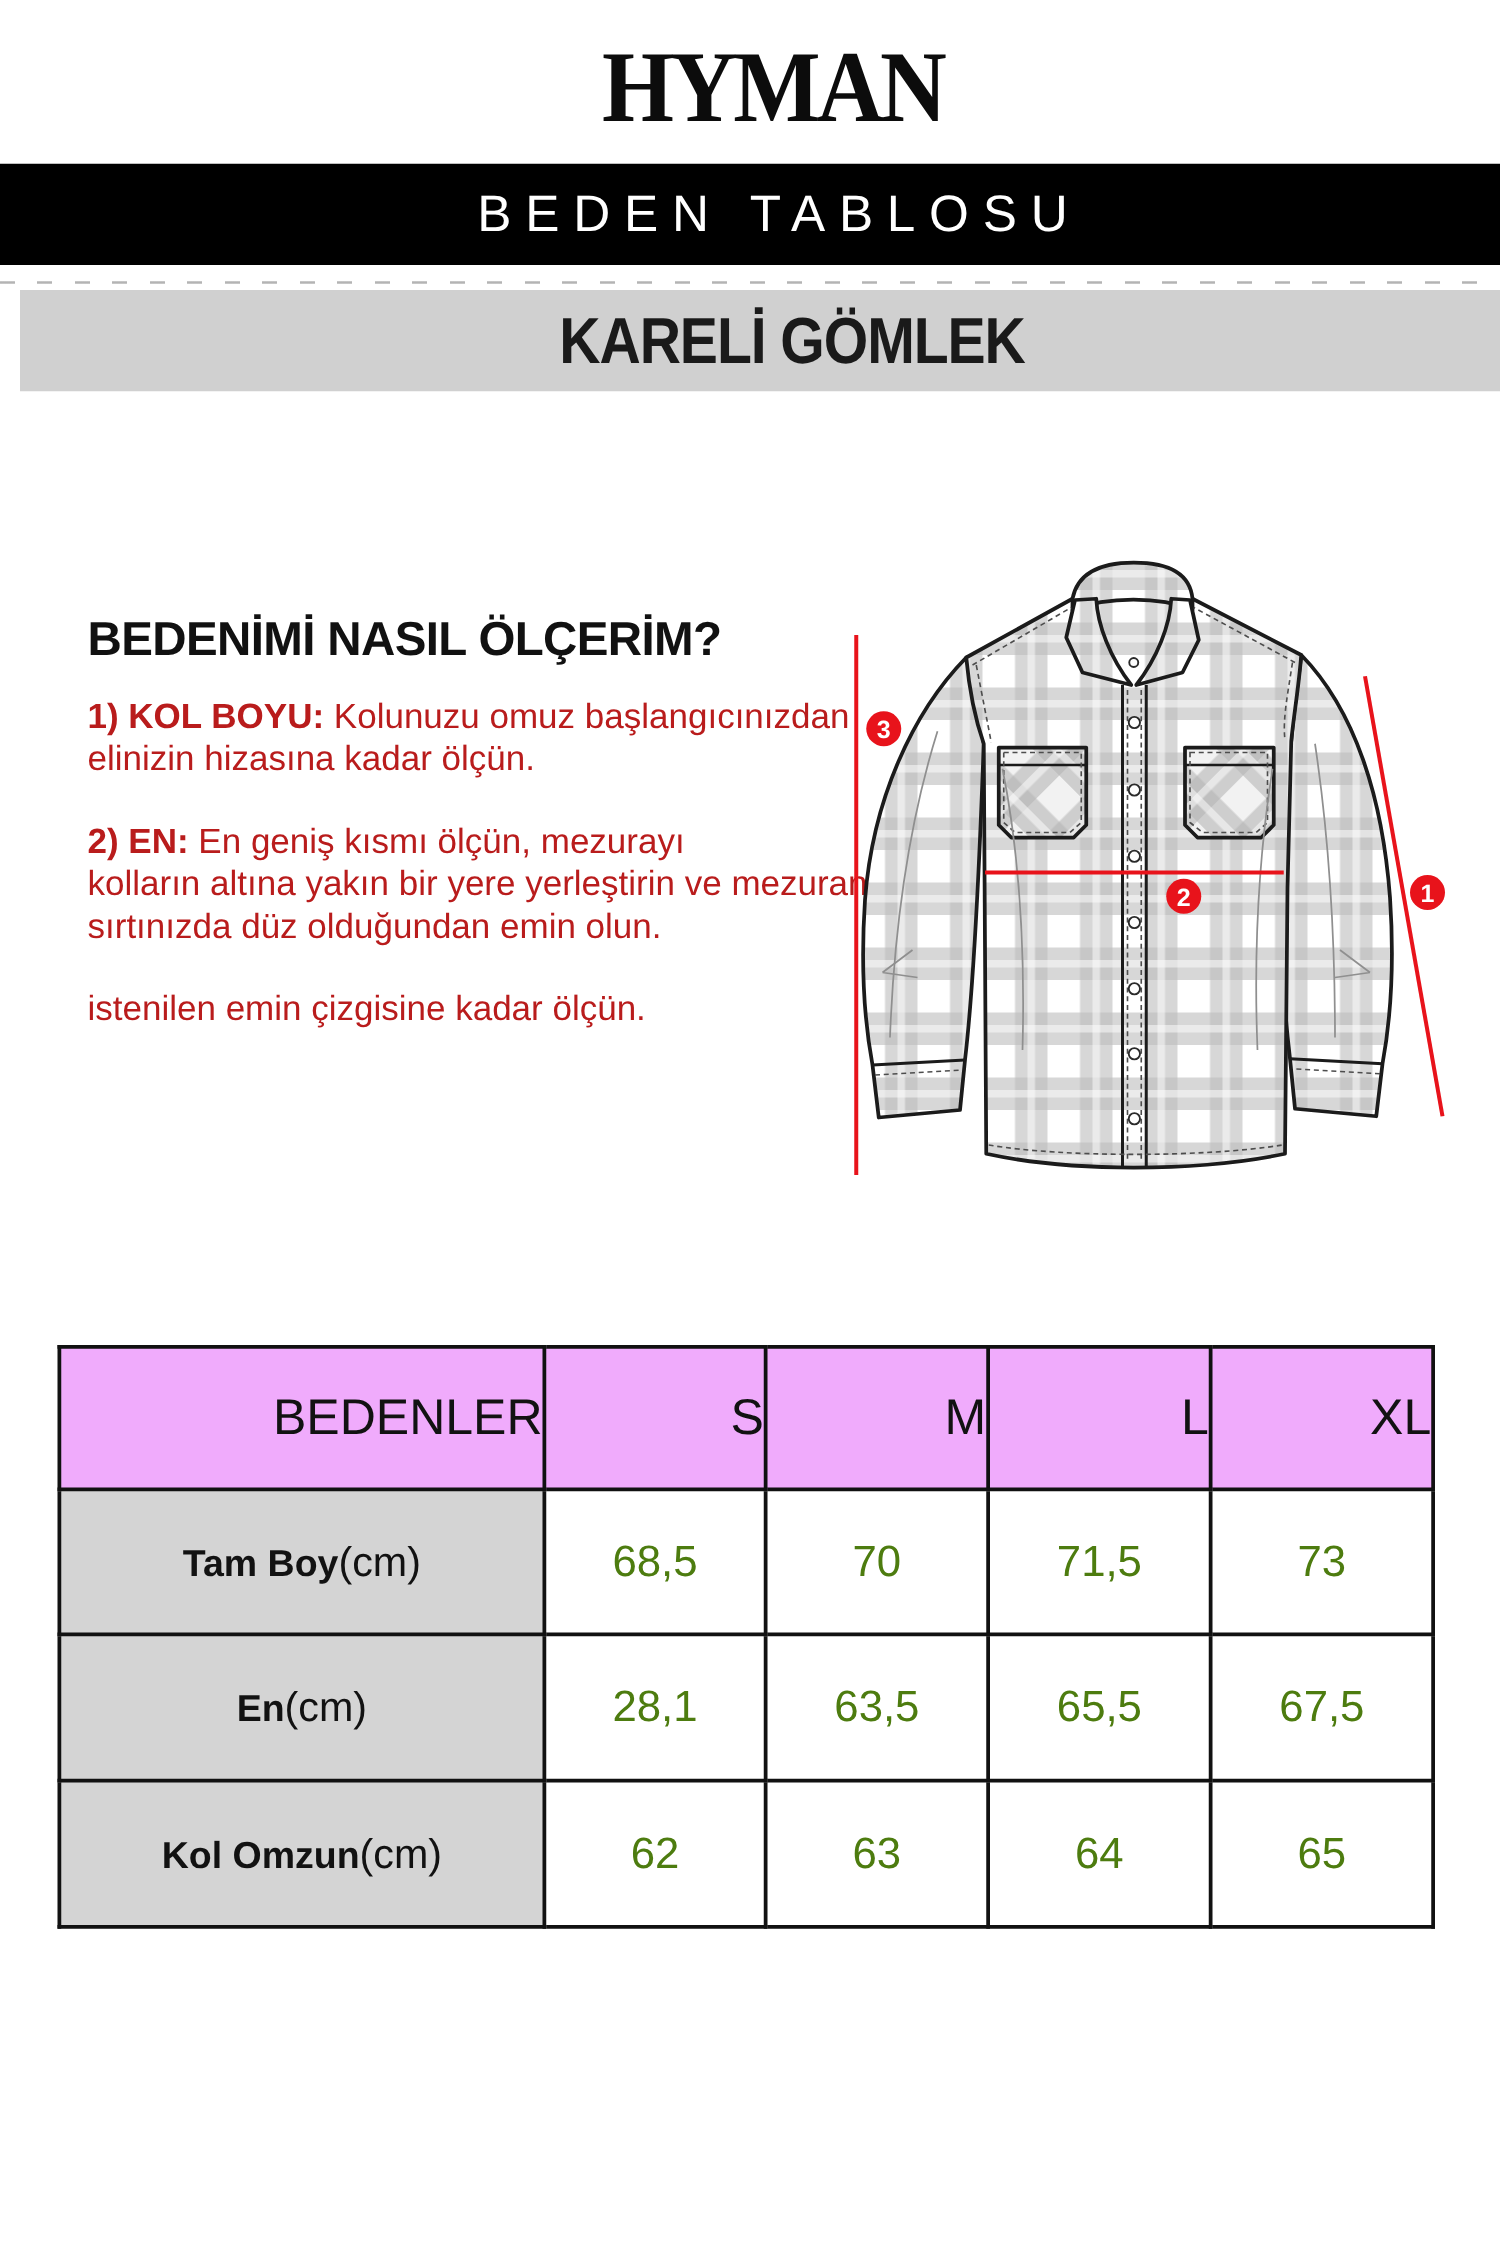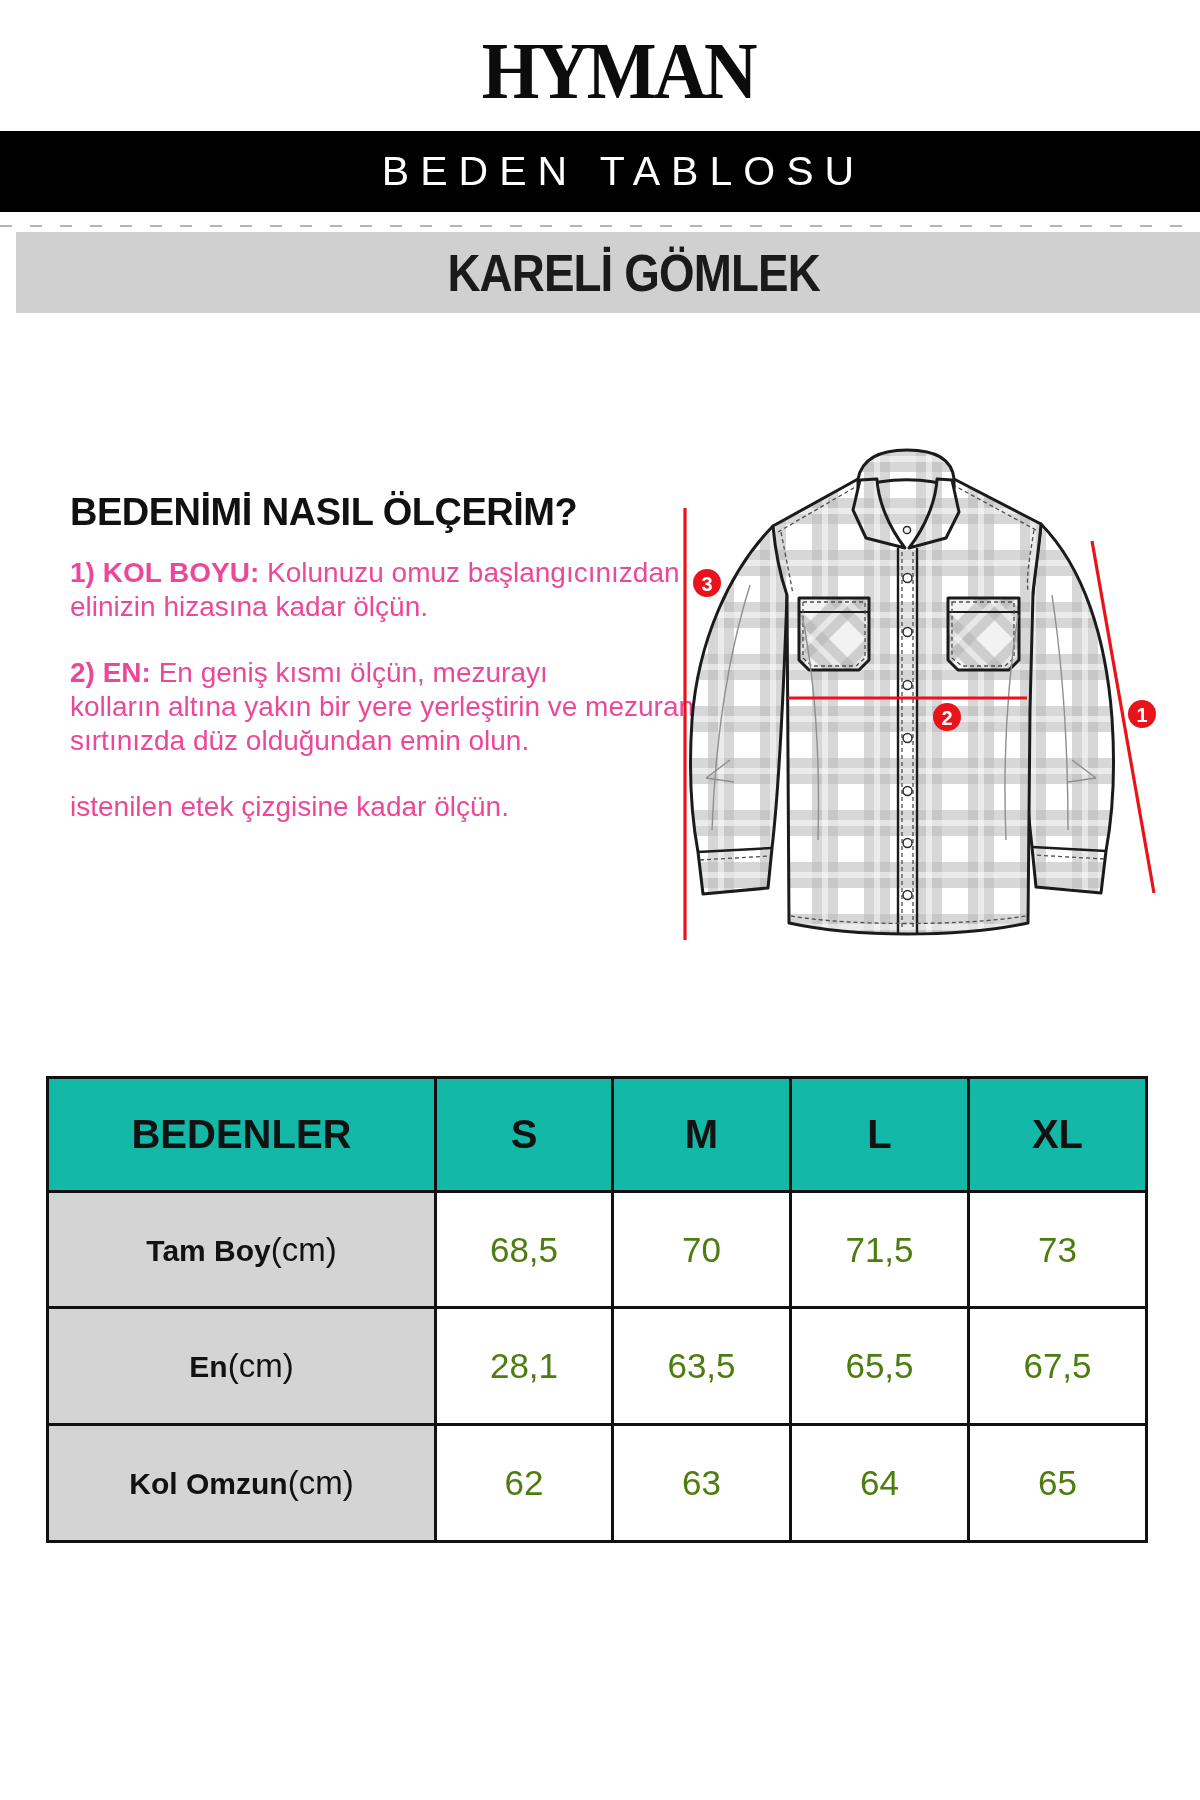--- a/index.html
+++ b/index.html
@@ -42,36 +42,36 @@
     font-size:52px; font-weight:700; letter-spacing:-1px; color:#1a1a1a;
     transform:scaleX(0.88); transform-origin:50% 50%; white-space:nowrap;
   }
 
   
   .instructions { position:absolute; left:70px; top:490px; width:560px; }
   .instr-heading {
     font-size:38px; line-height:44px; font-weight:700; letter-spacing:-0.5px;
     margin:0 0 22px 0; color:#111; white-space:nowrap;
   }
-  .instr-item { font-size:28px; line-height:34px; margin:0 0 32px 0; color:#ec4899; }
+  .instr-item { font-size:28px; line-height:34px; margin:0 0 32px 0; color:#b91c1c; }
   .instr-line { display:block; white-space:nowrap; }
   .instr-label { font-weight:700; }
 
   
   .diagram { position:absolute; left:590px; top:380px; width:580px; height:570px; }
 
   
   .size-table {
     position:absolute; left:46px; top:1076px; width:1099px;
     border-collapse:collapse; table-layout:fixed; border:2px solid #111;
   }
   .size-table td {
     border:3px solid #111; text-align:center; vertical-align:middle; padding:0;
   }
-  .size-table .hdr  { background:#14b8a6; font-weight:700; font-size:40px; color:#121212; }
+  .size-table .hdr  { background:#f0abfc; font-weight:400; font-size:40px; color:#121212;text-align:right; }
   .size-table .lbl  { background:#d4d4d4; font-weight:700; font-size:30px; color:#121212; }
   .size-table .lbl .unit { font-weight:400; font-size:33px; }
   .size-table .val  { background:#ffffff; font-weight:400; font-size:35px; color:#4d7c0f; }
   .row-header { height:114px; }
   .row-1 { height:116px; }
   .row-2 { height:117px; }
   .row-3 { height:117px; }
 </style>
 </head>
 <body>
@@ -98,21 +98,21 @@
       <span class="instr-line">elinizin hizasına kadar ölçün.</span>
     </p>
 
     <p class="instr-item">
       <span class="instr-line"><b class="instr-label">2) EN:</b><span> En geniş kısmı ölçün, mezurayı</span></span>
       <span class="instr-line">kolların altına yakın bir yere yerleştirin ve mezuranın</span>
       <span class="instr-line">sırtınızda düz olduğundan emin olun.</span>
     </p>
 
     <p class="instr-item">
-      <span class="instr-line">istenilen etek çizgisine kadar ölçün.</span>
+      <span class="instr-line">istenilen emin çizgisine kadar ölçün.</span>
     </p>
   </div>
 
   <svg class="diagram" viewBox="0 0 580 570" xmlns="http://www.w3.org/2000/svg">
     <defs>
       <pattern id="plaid" width="52" height="52" patternUnits="userSpaceOnUse">
         <rect width="52" height="52" fill="#ffffff"></rect>
         <rect y="14" width="52" height="26" fill="#bdbdbd" opacity="0.6"></rect>
         <rect x="14" width="26" height="52" fill="#bdbdbd" opacity="0.6"></rect>
         <rect y="24" width="52" height="6" fill="#ffffff" opacity="0.5"></rect>

